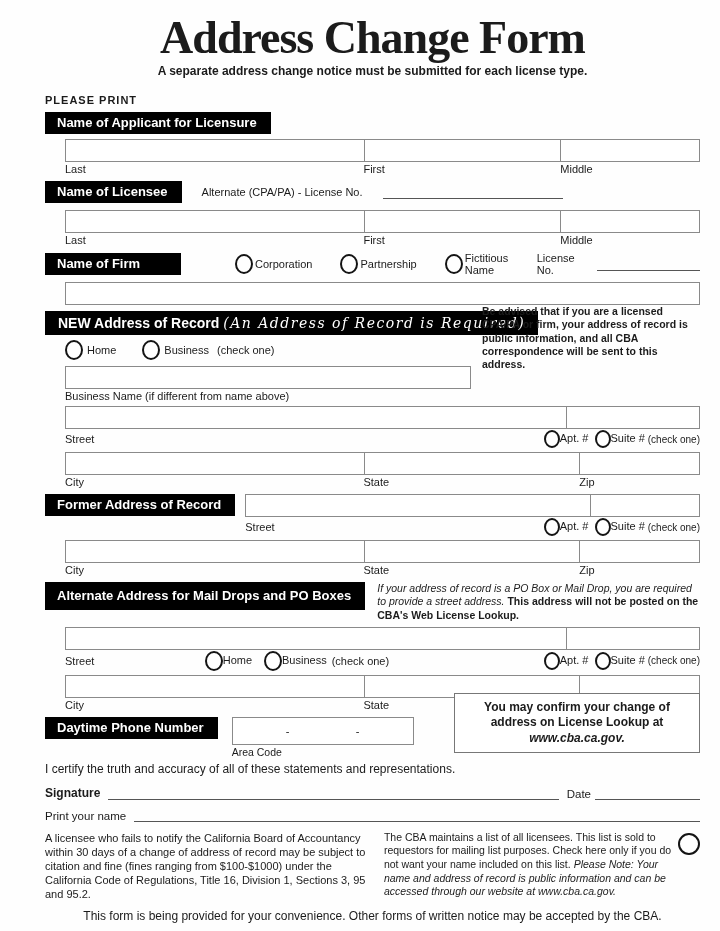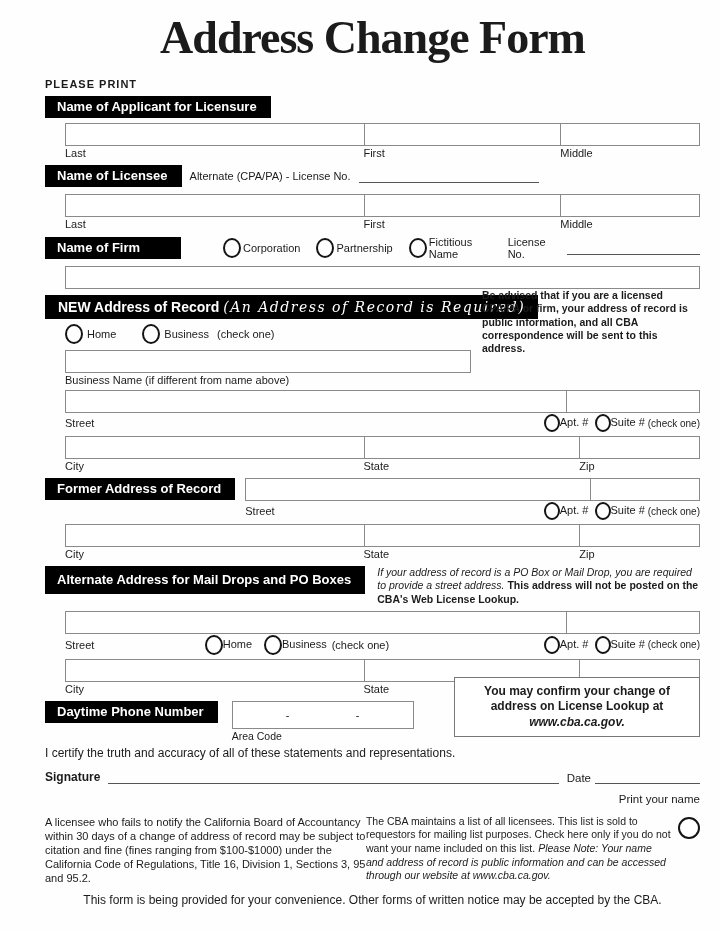--- a/index.html
+++ b/index.html
@@ -5,41 +5,42 @@
   html,body{margin:0;padding:0;background:#e8e8e8;}
   .page{
     width:720px;height:931px;background:#fefefe;color:#1b1b1b;
     font-family:"Liberation Sans",sans-serif;font-size:11px;
     box-sizing:border-box;padding:10px 20px 0 45px;overflow:hidden;position:relative;
   }
   .title{font-family:"Liberation Serif",serif;font-weight:bold;font-size:46px;text-align:center;letter-spacing:-1px;line-height:1.05;margin-top:4px;}
   .subtitle{font-weight:bold;font-size:12px;text-align:center;margin-top:2px;}
   .please-print{font-weight:bold;font-size:11px;margin-top:16px;letter-spacing:1px;}
   .bar{background:#000;color:#fff;font-weight:bold;font-size:13px;display:inline-block;padding:3px 14px 4px 12px;vertical-align:middle;}
-  .bar-row{display:flex;align-items:center;gap:8px;}
+  .bar-row{display:flex;align-items:center;gap:20px;}
   .field-box{border:1px solid #8a8a8a;background:#fff;height:23px;display:flex;box-sizing:border-box;}
   .field-box .cell{height:100%;box-sizing:border-box;}
   .field-box .cell + .cell{border-left:1px solid #8a8a8a;}
   .labels-row{display:flex;font-size:11px;margin-top:1px;margin-bottom:4px;}
   .labels-row span{display:inline-block;}
   .radio{width:14px;height:16px;border:2px solid #141414;border-radius:50%;display:inline-block;background:#fff;flex:none;vertical-align:middle;}
   .radio.sm{width:12px;height:14px;}
   .radio-lab{display:inline-flex;align-items:center;gap:2px;}
   .uline{border-bottom:1px solid #555;display:inline-block;height:12px;}
   .sec{margin-top:6px;}
   .note-b{font-weight:bold;font-size:10.5px;line-height:1.25;}
   .center{text-align:center;}
   .script{font-family:"DejaVu Serif",serif;font-style:italic;letter-spacing:1.5px;font-weight:normal;font-size:14px;}
 </style>
 </head>
 <body>
 
 <div class="page">
 
   <div class="title">Address Change Form</div>
+  <div class="subtitle">A separate address change notice must be submitted for each license type.</div>
   <div class="please-print">PLEASE PRINT</div>
 
   <div class="sec">
     <div class="bar">Name of Applicant for Licensure</div>
     <div class="field-box" style="margin-left:20px;margin-top:5px;">
       <div class="cell" style="width:47%;"></div>
       <div class="cell" style="width:31%;"></div>
       <div class="cell" style="width:22%;"></div>
     </div>
     <div class="labels-row" style="margin-left:20px;">
@@ -214,26 +215,26 @@
 
   <div style="margin-top:4px;font-size:12px;">I certify the truth and accuracy of all of these statements and representations.</div>
 
   <div style="display:flex;align-items:flex-end;margin-top:10px;">
     <span style="font-weight:bold;font-size:12px;">Signature</span>
     <span class="uline" style="flex:1;margin:0 8px;"></span>
     <span style="font-size:11.5px;">Date</span>
     <span class="uline" style="width:105px;margin-left:4px;"></span>
   </div>
 
-  <div style="display:flex;align-items:flex-end;margin-top:9px;flex-direction:column;">
+  <div style="display:flex;align-items:flex-end;margin-top:9px;">
     <span style="font-size:11.5px;">Print your name</span>
     <span class="uline" style="flex:1;margin-left:8px;"></span>
   </div>
 
-  <div style="display:flex;margin-top:9px;gap:0;">
+  <div style="display:flex;margin-top:9px;gap:18px;">
     <div style="width:49%;font-size:11px;line-height:1.28;">A licensee who fails to notify the California Board of Accountancy within 30 days of a change of address of record may be subject to citation and fine (fines ranging from $100-$1000) under the California Code of Regulations, Title 16, Division 1, Sections 3, 95 and 95.2.</div>
     <div style="flex:1;display:flex;gap:6px;">
       <div style="font-size:10.5px;line-height:1.3;">
         <span>The CBA maintains a list of all licensees. This list is sold to requestors for mailing list purposes. Check here only if you do not want your name included on this list.</span>
         <span style="font-style:italic;">Please Note: Your name and address of record is public information and can be accessed through our website at www.cba.ca.gov.</span>
       </div>
       <span class="radio" style="width:18px;height:18px;margin-top:2px;"></span>
     </div>
   </div>
 

